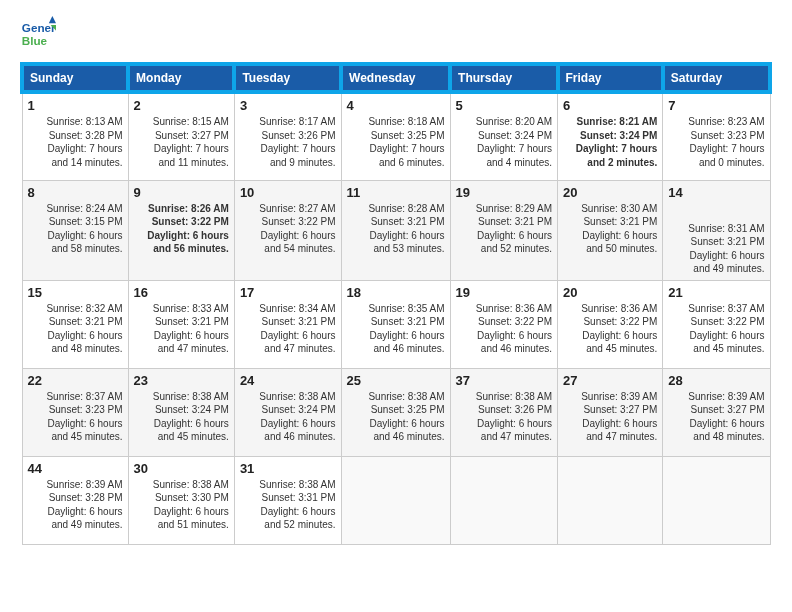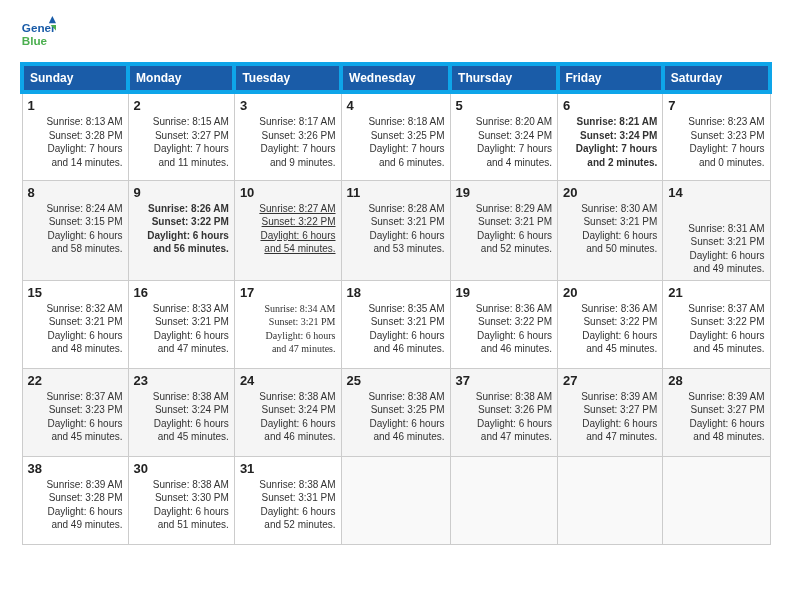--- a/index.html
+++ b/index.html
@@ -179,21 +179,21 @@
           </td>
           <td>
             <span class="day-num">9</span>
             <div class="day-info" style="white-space: pre-line; font-weight: bold;">Sunrise: 8:26 AM
 Sunset: 3:22 PM
 Daylight: 6 hours
 and 56 minutes.</div>
           </td>
           <td>
             <span class="day-num">10</span>
-            <div class="day-info" style="white-space: pre-line; text-decoration: underline;">Sunrise: 8:27 AM
+            <div class="day-info" style="white-space: pre-line;">Sunrise: 8:27 AM
 Sunset: 3:22 PM
 Daylight: 6 hours
 and 54 minutes.</div>
           </td>
           <td>
             <span class="day-num">11</span>
             <div class="day-info" style="white-space: pre-line; margin-left: 9px;">Sunrise: 8:28 AM
 Sunset: 3:21 PM
 Daylight: 6 hours
 and 53 minutes.</div>
@@ -230,21 +230,21 @@
           </td>
           <td>
             <span class="day-num">16</span>
             <div class="day-info" style="white-space: pre-line;">Sunrise: 8:33 AM
 Sunset: 3:21 PM
 Daylight: 6 hours
 and 47 minutes.</div>
           </td>
           <td>
             <span class="day-num">17</span>
-            <div class="day-info" style="white-space: pre-line; font-family: Liberation Serif, serif;">Sunrise: 8:34 AM
+            <div class="day-info" style="white-space: pre-line;">Sunrise: 8:34 AM
 Sunset: 3:21 PM
 Daylight: 6 hours
 and 47 minutes.</div>
           </td>
           <td>
             <span class="day-num">18</span>
             <div class="day-info" style="white-space: pre-line;">Sunrise: 8:35 AM
 Sunset: 3:21 PM
 Daylight: 6 hours
 and 46 minutes.</div>
@@ -317,21 +317,21 @@
           <td>
             <span class="day-num">28</span>
             <div class="day-info" style="white-space: pre-line;">Sunrise: 8:39 AM
 Sunset: 3:27 PM
 Daylight: 6 hours
 and 48 minutes.</div>
           </td>
         </tr>
         <tr>
           <td>
-            <span class="day-num">38</span>
+            <span class="day-num">44</span>
             <div class="day-info" style="white-space: pre-line;">Sunrise: 8:39 AM
 Sunset: 3:28 PM
 Daylight: 6 hours
 and 49 minutes.</div>
           </td>
           <td>
             <span class="day-num">30</span>
             <div class="day-info" style="white-space: pre-line;">Sunrise: 8:38 AM
 Sunset: 3:30 PM
 Daylight: 6 hours

